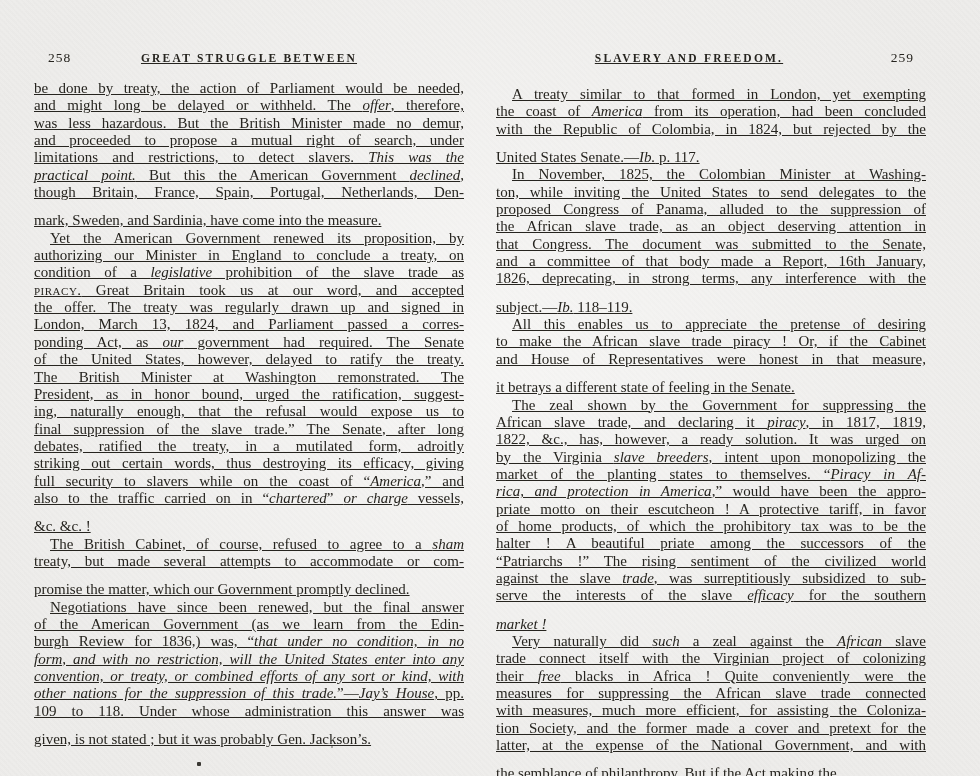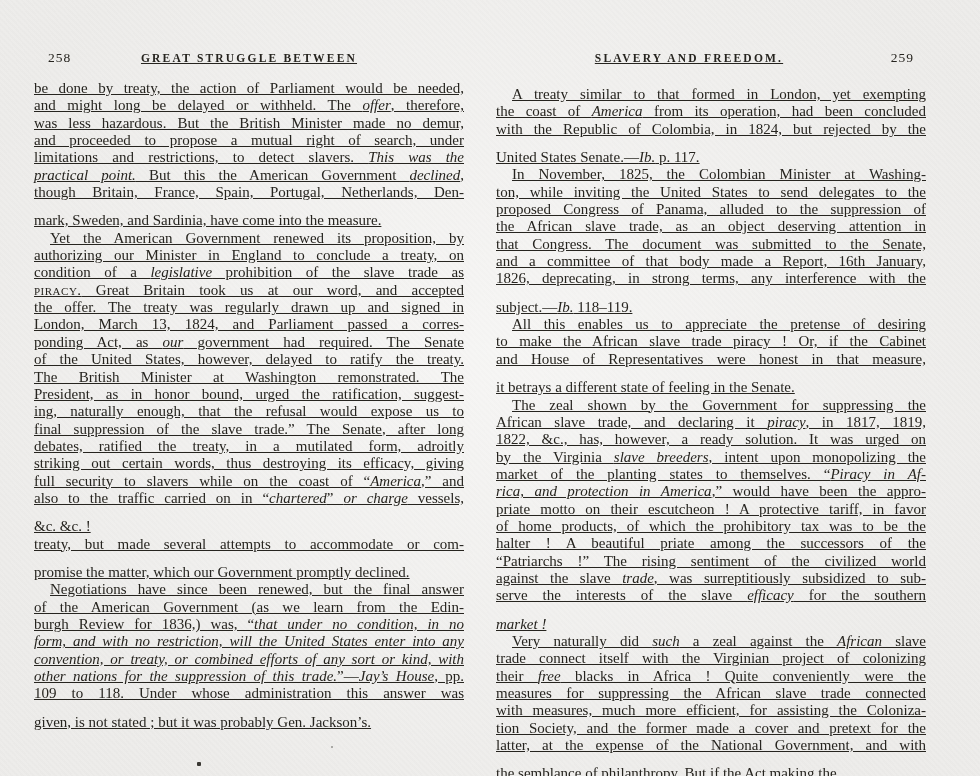--- a/index.html
+++ b/index.html
@@ -94,20 +94,21 @@
       <div class="line"><span>of the United States, however, delayed to ratify the treaty.</span></div>
       <div class="line"><span>The British Minister at Washington remonstrated.  The</span></div>
       <div class="line"><span>President, as in honor bound, urged the ratification, suggest-</span></div>
       <div class="line"><span>ing, naturally enough, that the refusal would expose us to</span></div>
       <div class="line"><span>final suppression of the slave trade.”  The Senate, after long</span></div>
       <div class="line"><span>debates, ratified the treaty, in a mutilated form, adroitly</span></div>
       <div class="line"><span>striking out certain words, thus destroying its efficacy, giving</span></div>
       <div class="line"><span>full security to slavers while on the coast of “</span><span class="i">America</span><span>,” and</span></div>
       <div class="line"><span>also to the traffic carried on in “</span><span class="i">chartered</span><span>” </span><span class="i">or charge</span><span> vessels,</span></div>
       <div class="line para-end"><span>&amp;c. &amp;c. !</span></div>
+      <div class="line para-start"><span>The British Cabinet, of course, refused to agree to a </span><span class="i">sham</span></div>
       <div class="line"><span>treaty, but made several attempts to accommodate or com-</span></div>
       <div class="line para-end"><span>promise the matter, which our Government promptly declined.</span></div>
       <div class="line para-start"><span>Negotiations have since been renewed, but the final answer</span></div>
       <div class="line"><span>of the American Government (as we learn from the Edin-</span></div>
       <div class="line"><span>burgh Review for 1836,) was, “</span><span class="i">that under no condition, in no</span></div>
       <div class="line"><span class="i">form, and with no restriction, will the United States enter into any</span></div>
       <div class="line"><span class="i">convention, or treaty, or combined efforts of any sort or kind, with</span></div>
       <div class="line"><span class="i">other nations for the suppression of this trade.</span><span>”—</span><span class="i">Jay’s House</span><span>, pp.</span></div>
       <div class="line"><span>109 to 118.  Under whose administration this answer was</span></div>
       <div class="line para-end"><span>given, is not stated ; but it was probably Gen. Jackson’s.</span></div>

